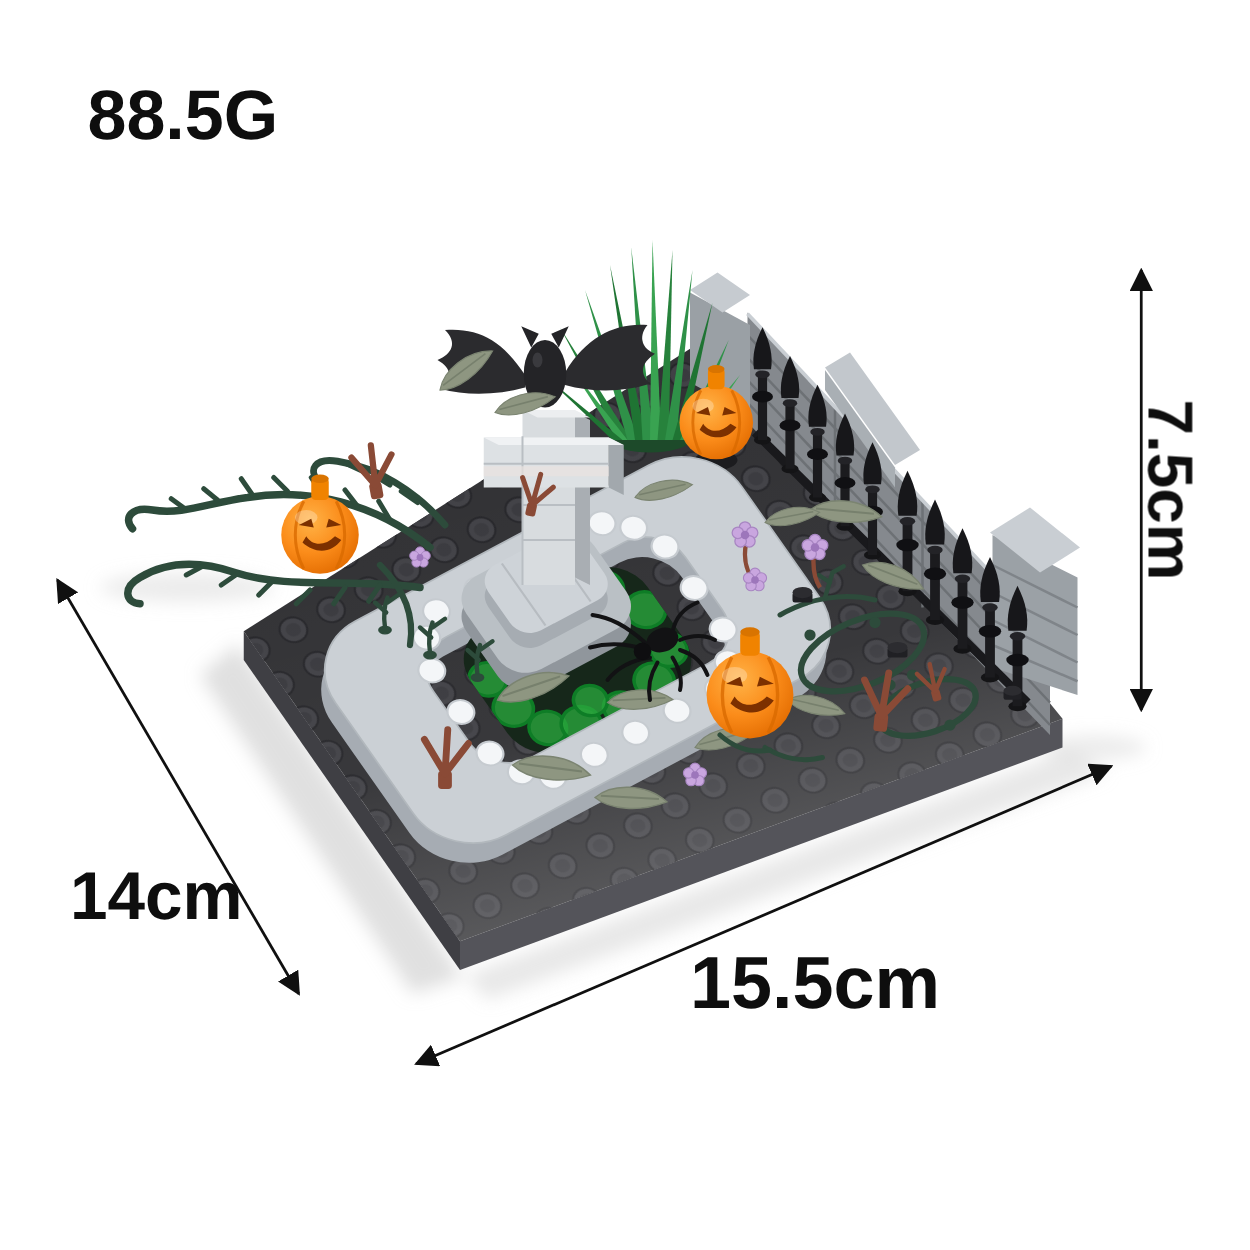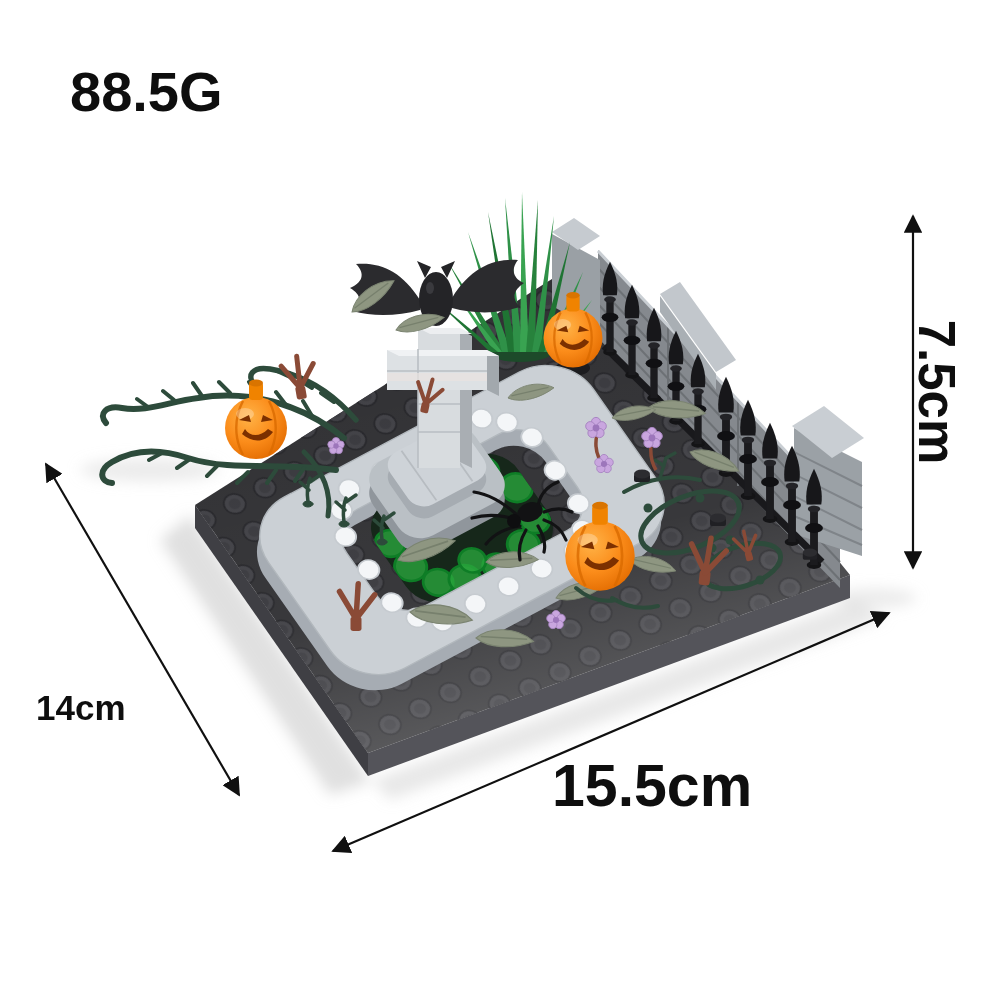--- a/index.html
+++ b/index.html
@@ -7,21 +7,21 @@
     position:relative;width:1000px;height:988px;background:#ffffff;
     font-family:"Liberation Sans", sans-serif;overflow:hidden;
   }
   .scene-svg{position:absolute;left:0;top:0;}
   .dim-label{
     position:absolute;color:#0e0e0e;font-weight:700;
     font-family:"Liberation Sans", sans-serif;white-space:nowrap;
     letter-spacing:0px;line-height:1;
   }
   .lbl-weight{left:70px;top:64px;font-size:56px;}
-  .lbl-width{left:36px;top:690px;font-size:35px;}
+  .lbl-width{left:56px;top:690px;font-size:54px;}
   .lbl-length{left:552px;top:757px;font-size:59px;}
   .lbl-height{
     left:854px;top:362px;width:164px;height:60px;line-height:60px;
     text-align:center;font-size:51px;
     transform:rotate(90deg);transform-origin:center center;
   }
 </style>
 </head>
 <body>
 

